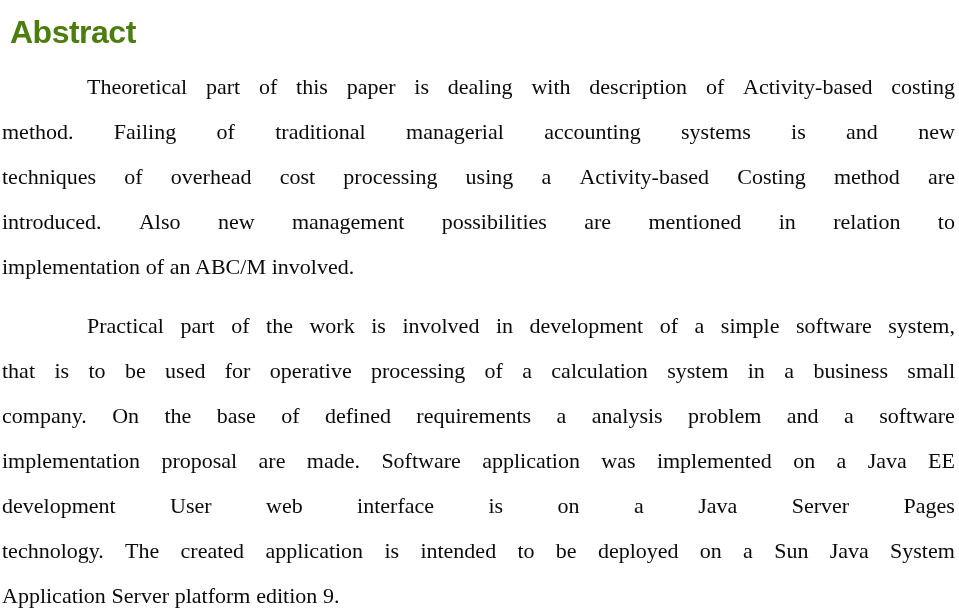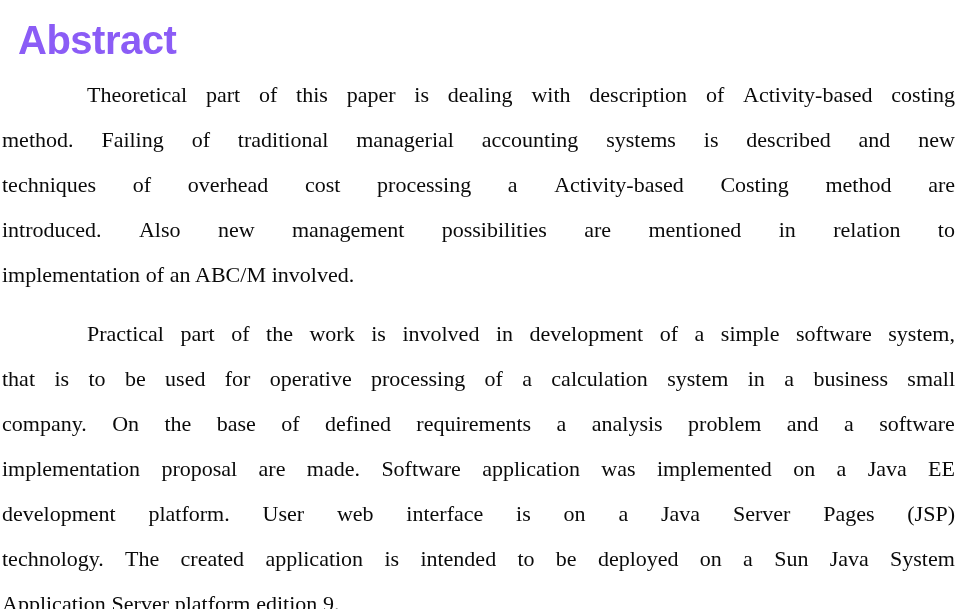--- a/index.html
+++ b/index.html
@@ -23,25 +23,25 @@
     height: 609px;
     box-sizing: border-box;
     padding: 0;
     background: #ffffff;
   }
 
   
   .section-heading {
     font-family: "Liberation Sans", "DejaVu Sans", sans-serif;
     font-weight: bold;
-    font-size: 40px;
+    font-size: 32px;
     line-height: 44px;
     letter-spacing: -0.5px;
-    color: #8b5cf6;
-    margin: 16px;
+    color: #4d7c0f;
+    margin: 8px;
     padding: 2px 0 0 2px;
     height: 52px;
   }
 
   
   .abstract-body {
     position: absolute;
     left: 2px;
     top: 56px;
     width: 953px;
@@ -104,30 +104,30 @@
         </div>
         <div class="line justified">
           <span>method.</span>
           <span>Failing</span>
           <span>of</span>
           <span>traditional</span>
           <span>managerial</span>
           <span>accounting</span>
           <span>systems</span>
           <span>is</span>
-          <span>described</span>
           <span>and</span>
           <span>new</span>
         </div>
         <div class="line justified">
           <span>techniques</span>
           <span>of</span>
           <span>overhead</span>
           <span>cost</span>
           <span>processing</span>
+          <span>using</span>
           <span>a</span>
           <span>Activity-based</span>
           <span>Costing</span>
           <span>method</span>
           <span>are</span>
         </div>
         <div class="line justified">
           <span>introduced.</span>
           <span>Also</span>
           <span>new</span>
@@ -200,31 +200,29 @@
           <span>application</span>
           <span>was</span>
           <span>implemented</span>
           <span>on</span>
           <span>a</span>
           <span>Java</span>
           <span>EE</span>
         </div>
         <div class="line justified">
           <span>development</span>
-          <span>platform.</span>
           <span>User</span>
           <span>web</span>
           <span>interface</span>
           <span>is</span>
           <span>on</span>
           <span>a</span>
           <span>Java</span>
           <span>Server</span>
           <span>Pages</span>
-          <span>(JSP)</span>
         </div>
         <div class="line justified">
           <span>technology.</span>
           <span>The</span>
           <span>created</span>
           <span>application</span>
           <span>is</span>
           <span>intended</span>
           <span>to</span>
           <span>be</span>

